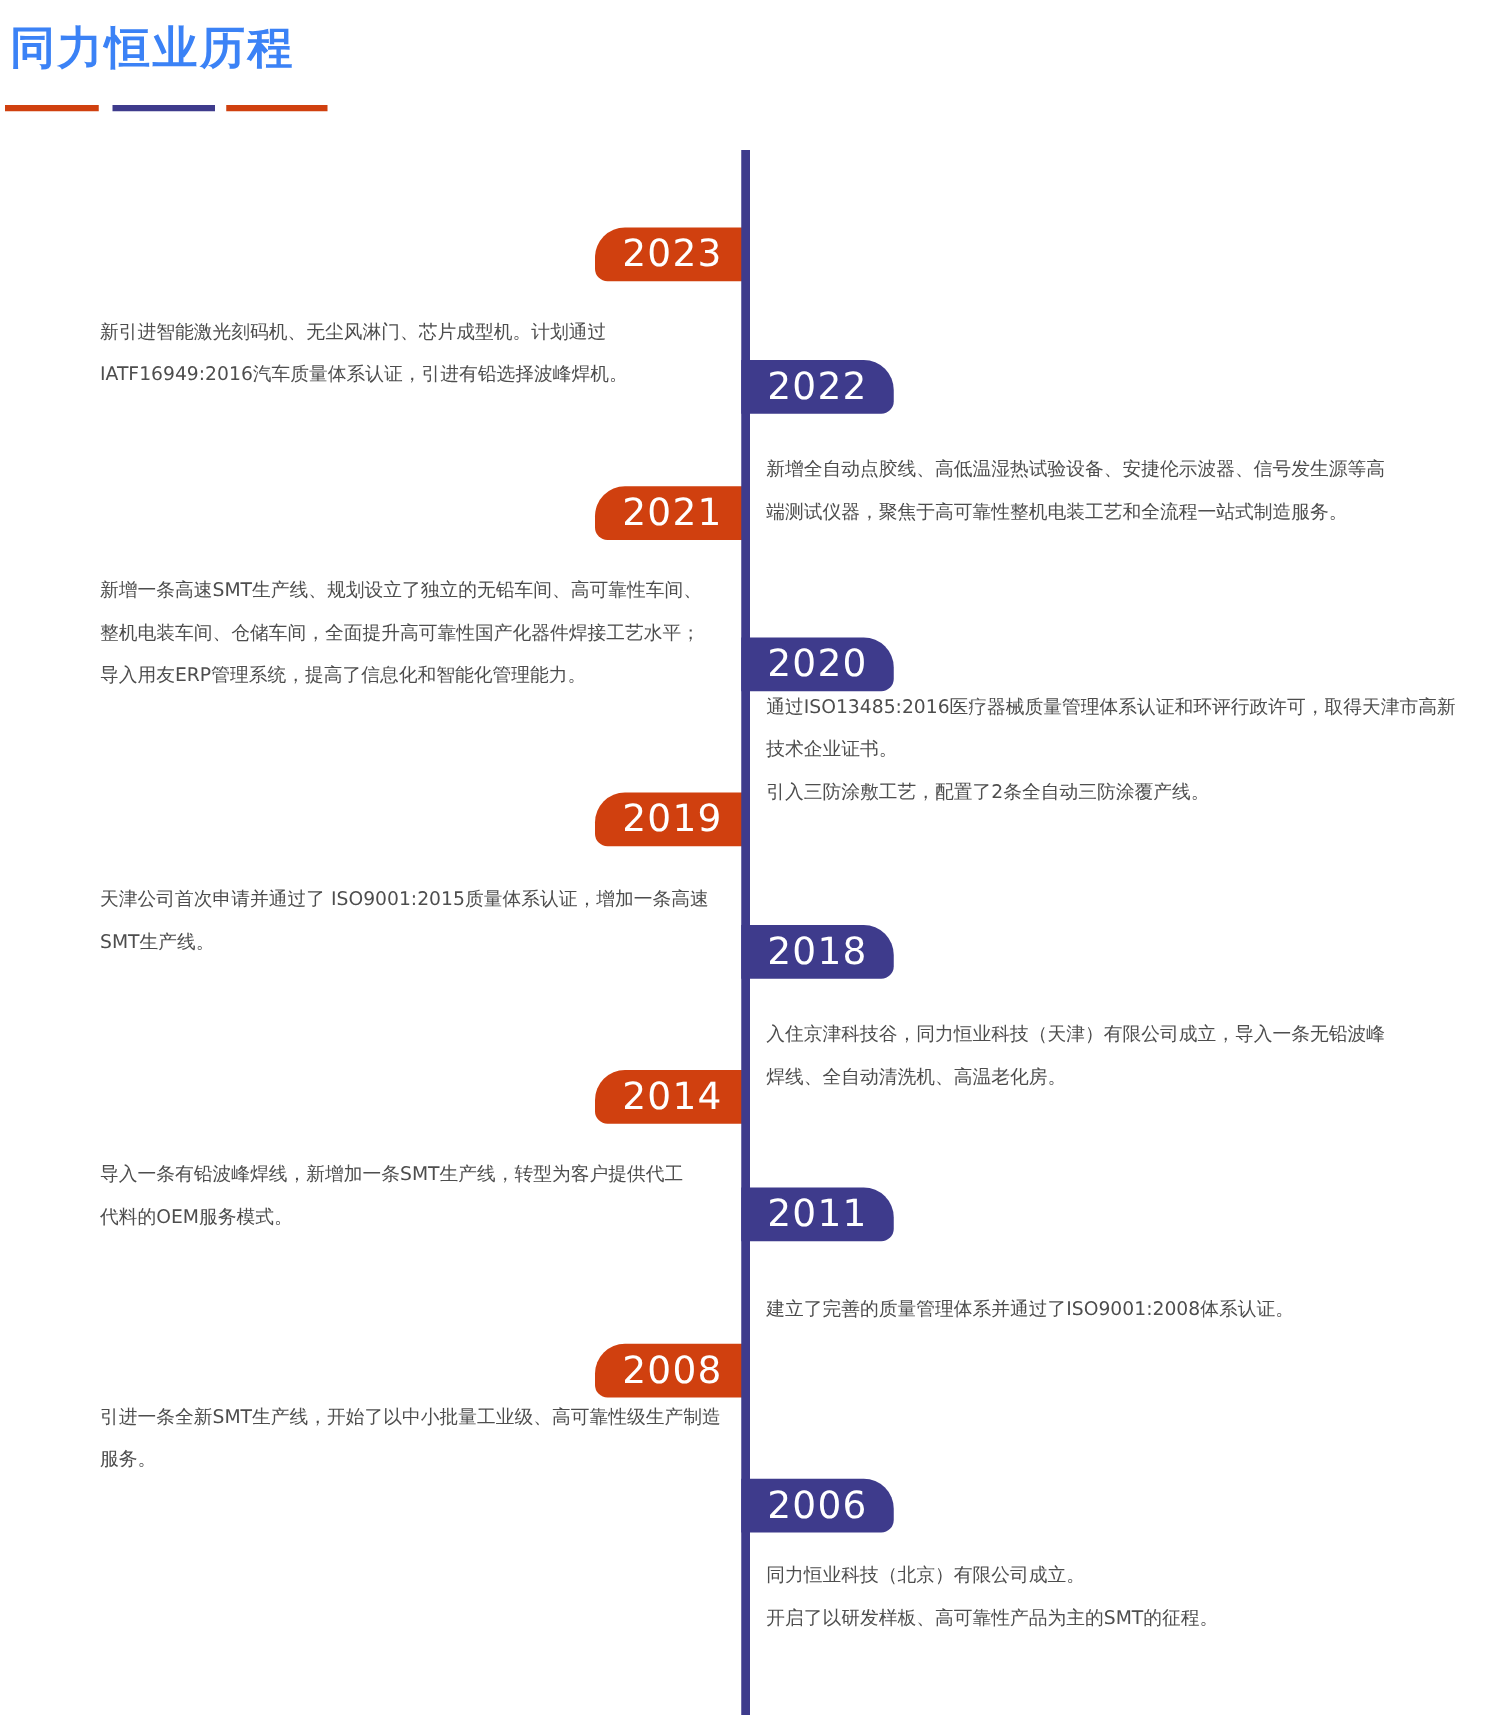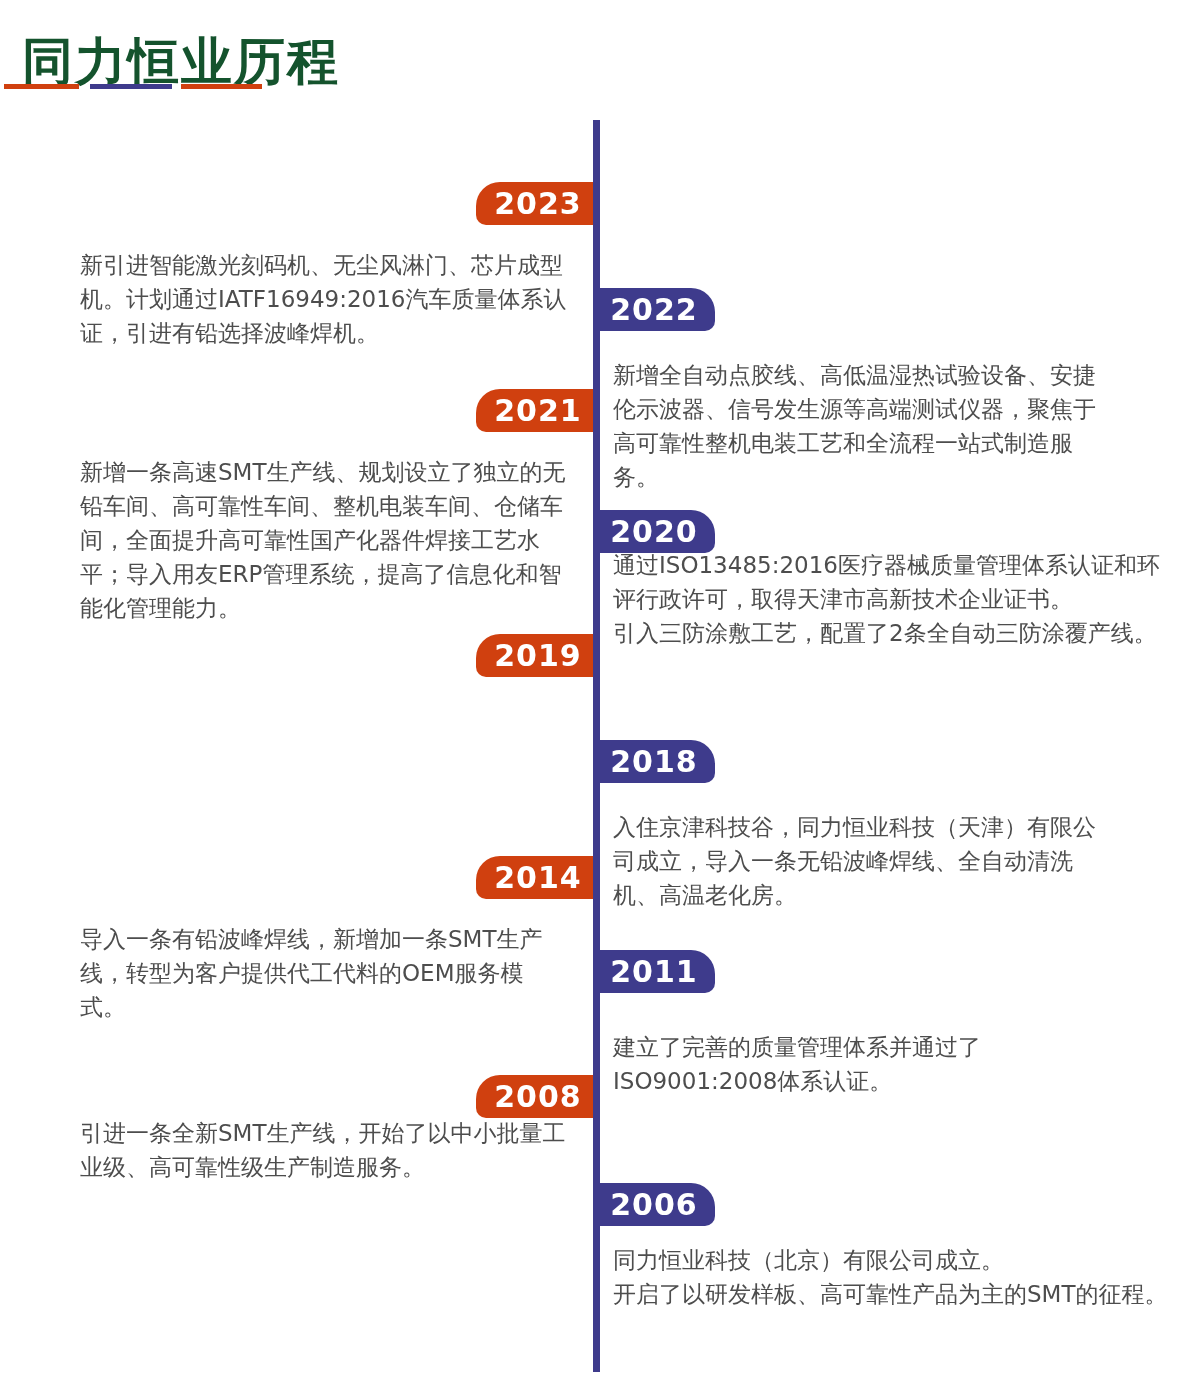--- a/index.html
+++ b/index.html
@@ -8,24 +8,24 @@
     width:1200px;
     height:1380px;
     background:#ffffff;
     font-family:"DejaVu Sans","Liberation Sans",sans-serif;
     overflow:hidden;
   }
   .page-title{
     position:absolute;
     left:8px;
     top:14px;
-    margin:14px;
-    font-size:51px;
+    margin:0;
+    font-size:36px;
     font-weight:700;
-    color:#14532d;
+    color:#3b82f6;
     letter-spacing:2px;
   }
   .title-underline{
     position:absolute;
     left:4px;
     top:84px;
     height:5px;
     width:300px;
   }
   .seg{position:absolute;top:0;height:5px;display:block;}
@@ -41,40 +41,40 @@
     background:#3E3B8C;
     z-index:3;
   }
   .badge{
     position:absolute;
     height:43px;
     line-height:43px;
     text-align:center;
     color:#ffffff;
     font-size:30px;
-    font-weight:700;
+    font-weight:400;
     letter-spacing:1px;
     z-index:2;
   }
   .badge.left{
     left:476px;
     width:124px;
     background:#D0400F;
     border-radius:24px 0 0 10px;
   }
   .badge.right{
     left:593px;
     width:122px;
     background:#3E3B8C;
     border-radius:0 24px 10px 0;
     text-align:center;
   }
   .entry-text{
     position:absolute;
-    font-size:23px;
+    font-size:15px;
     line-height:34px;
     color:#4D4D4D;
     white-space:pre-line;
     z-index:1;
   }
 </style>
 </head>
 <body>
 
 <div class="canvas">
@@ -96,20 +96,21 @@
   <div class="entry-text" style="left:613px;top:358px;width:505px">新增全自动点胶线、高低温湿热试验设备、安捷伦示波器、信号发生源等高端测试仪器，聚焦于高可靠性整机电装工艺和全流程一站式制造服务。</div>
 
   <div class="badge left" style="top:389px">2021</div>
   <div class="entry-text" style="left:80px;top:455px;width:487px">新增一条高速SMT生产线、规划设立了独立的无铅车间、高可靠性车间、整机电装车间、仓储车间，全面提升高可靠性国产化器件焊接工艺水平；导入用友ERP管理系统，提高了信息化和智能化管理能力。</div>
 
   <div class="badge right" style="top:510px">2020</div>
   <div class="entry-text" style="left:613px;top:548px;width:560px">通过ISO13485:2016医疗器械质量管理体系认证和环评行政许可，取得天津市高新技术企业证书。
 引入三防涂敷工艺，配置了2条全自动三防涂覆产线。</div>
 
   <div class="badge left" style="top:634px">2019</div>
+  <div class="entry-text" style="left:80px;top:702px;width:510px">天津公司首次申请并通过了 ISO9001:2015质量体系认证，增加一条高速SMT生产线。</div>
 
   <div class="badge right" style="top:740px">2018</div>
   <div class="entry-text" style="left:613px;top:810px;width:505px">入住京津科技谷，同力恒业科技（天津）有限公司成立，导入一条无铅波峰焊线、全自动清洗机、高温老化房。</div>
 
   <div class="badge left" style="top:856px">2014</div>
   <div class="entry-text" style="left:80px;top:922px;width:467px">导入一条有铅波峰焊线，新增加一条SMT生产线，转型为客户提供代工代料的OEM服务模式。</div>
 
   <div class="badge right" style="top:950px">2011</div>
   <div class="entry-text" style="left:613px;top:1030px;width:482px">建立了完善的质量管理体系并通过了ISO9001:2008体系认证。</div>
 

